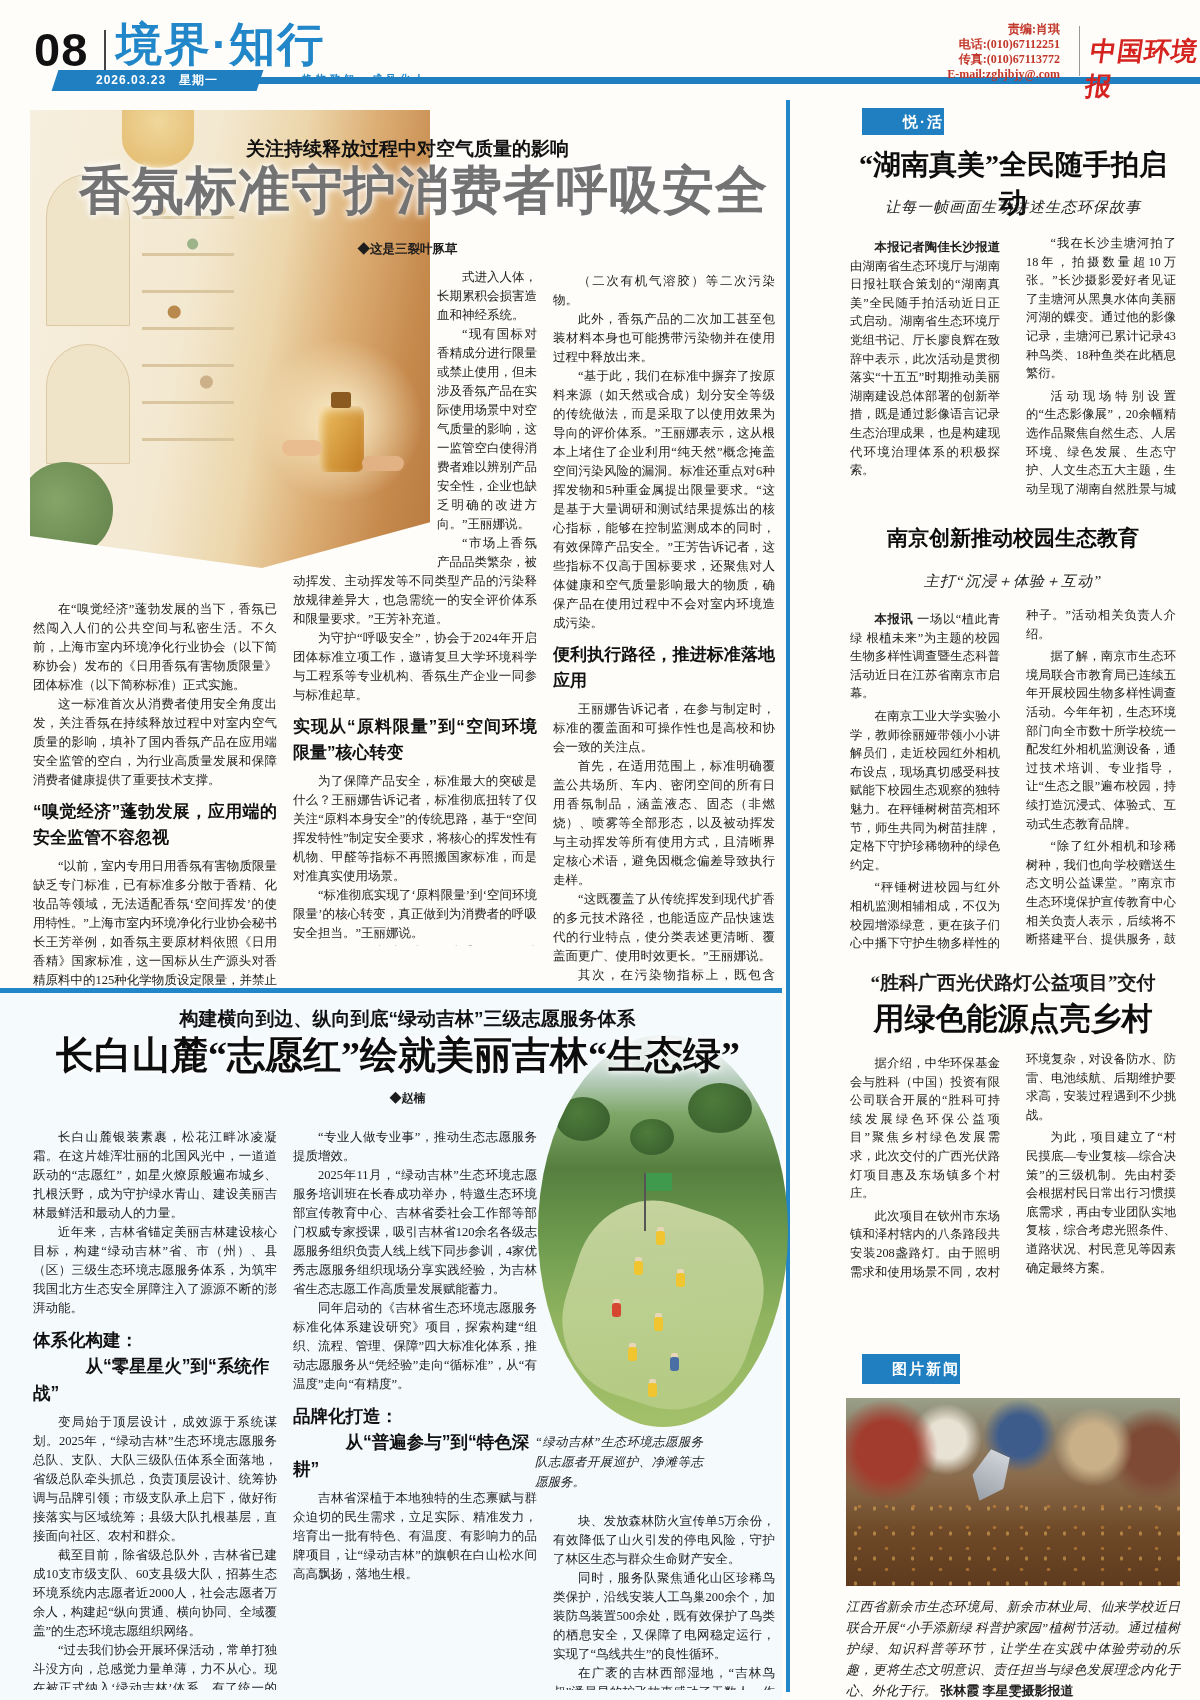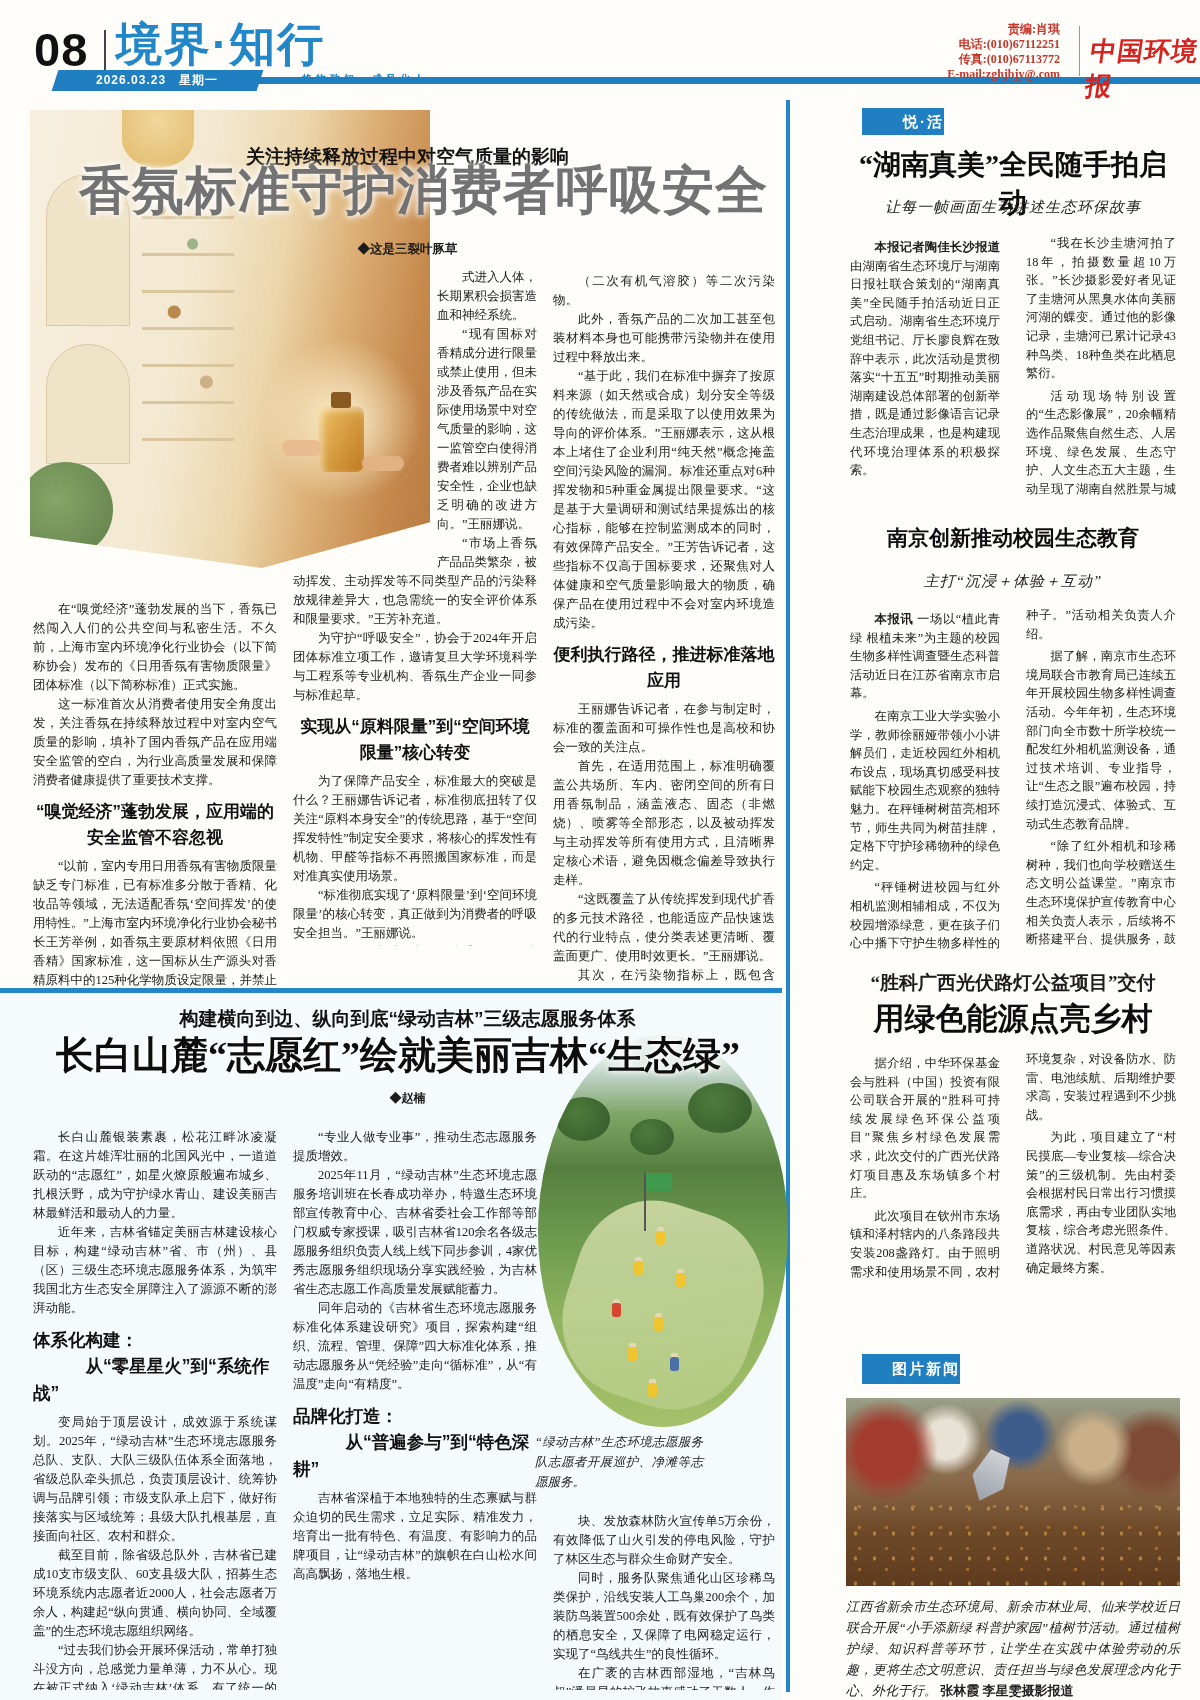--- a/index.html
+++ b/index.html
@@ -22,26 +22,26 @@
             transform:skewX(-8deg);letter-spacing:1px;}
   
   .side-vline{left:786px;top:100px;width:4px;height:1592px;background:#2187c8;}
   .mid-rule{left:0;top:988px;width:782px;height:5px;background:#2187c8;}
   .bottom-tint{left:0;top:993px;width:782px;height:707px;background:#f5fafd;}
   
   .txtcol{font-size:12.5px;line-height:19px;text-align:justify;overflow:hidden;}
   .txtcol p{margin:0;text-indent:2em;}
   .txtcol .sub{font-family:"Liberation Sans",sans-serif;font-weight:bold;font-size:17px;
                line-height:1.5;margin:9px 0 7px 0;text-indent:0;white-space:pre-wrap;color:#111;}
-  .maincols .sub{text-align:center;}
+  .maincols .sub{}
   .volcols  .sub{text-align:left;font-size:17.5px;}
   .wrap-spacer{float:left;width:144px;height:300px;}
   .col3-spacer{height:384px;}
   
-  .main-kicker{left:40px;top:144px;width:735px;text-align:center;
+  .main-kicker{left:40px;top:136px;width:735px;text-align:center;
                font:700 19px "Liberation Sans",sans-serif;color:#111;z-index:3;}
   .main-title{left:56px;top:156px;width:735px;text-align:center;z-index:3;
               font:900 52px "Liberation Sans",sans-serif;color:#737373;letter-spacing:1px;
               text-shadow:0 0 6px #fff,0 0 10px #fff;}
   .main-byline{left:40px;top:241px;width:735px;text-align:center;font:700 12.5px "Liberation Serif",serif;z-index:3;}
   
   .illu{left:30px;top:110px;width:400px;height:458px;z-index:1;
         background:linear-gradient(100deg,#f7efdf 0%,#f3e8d0 40%,#ecd6ab 58%,#ddb077 72%,#c68a4d 88%,#b87a40 100%);
         clip-path:polygon(0 0,100% 0,100% 90%,58% 100%,0 93%);}
   .illu>div{position:absolute;}

